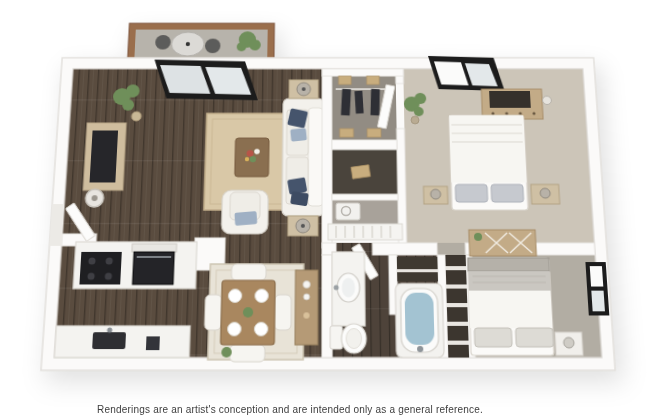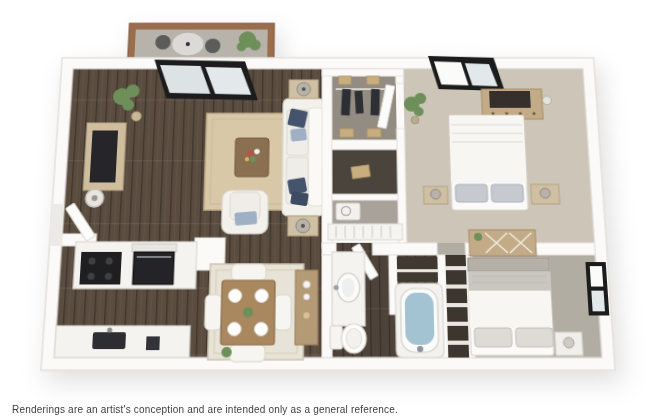--- a/index.html
+++ b/index.html
@@ -1,22 +1,22 @@
 <!DOCTYPE html>
 <html><head>
 <meta charset="utf-8">
 <style>
   html,body{margin:0;padding:0;background:#ffffff;}
   .screen{position:relative;width:652px;height:416px;overflow:hidden;background:#ffffff;
           font-family:"Liberation Sans",sans-serif;}
   .plan-wrap{position:absolute;top:0;left:0;width:652px;height:400px;
              transform:perspective(640px) rotateX(9deg);transform-origin:50% 52%;
              filter:drop-shadow(6px 10px 12px rgba(0,0,0,0.12));}
-  .disclaimer{position:absolute;top:404px;left:0;width:580px;text-align:left;
-              font-size:10px;color:#3d3d3d;letter-spacing:.2px;padding-left:12px;}
+  .disclaimer{position:absolute;top:404px;left:0;width:580px;text-align:center;
+              font-size:10px;color:#3d3d3d;letter-spacing:.2px;}
   svg{display:block;}
 </style>
 </head>
 <body>
 
 <div class="screen">
   <div class="plan-wrap">
   <svg width="652" height="400" viewBox="0 0 652 400">
     <defs>
       <pattern id="pWood" width="10" height="64" patternUnits="userSpaceOnUse">

